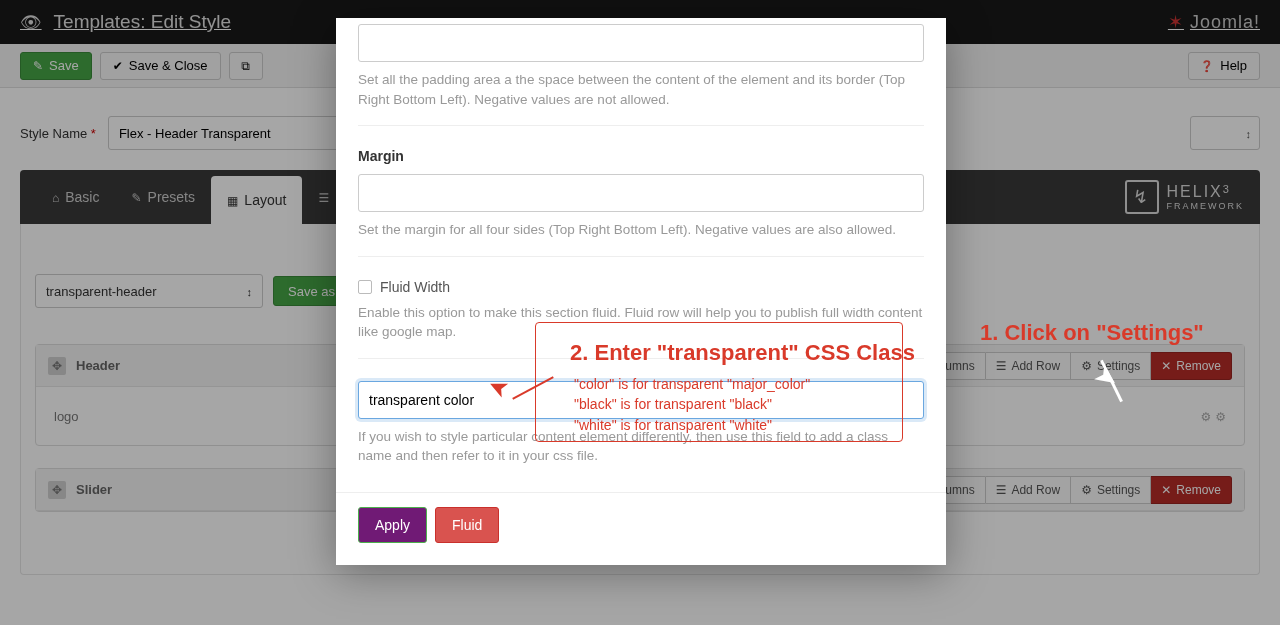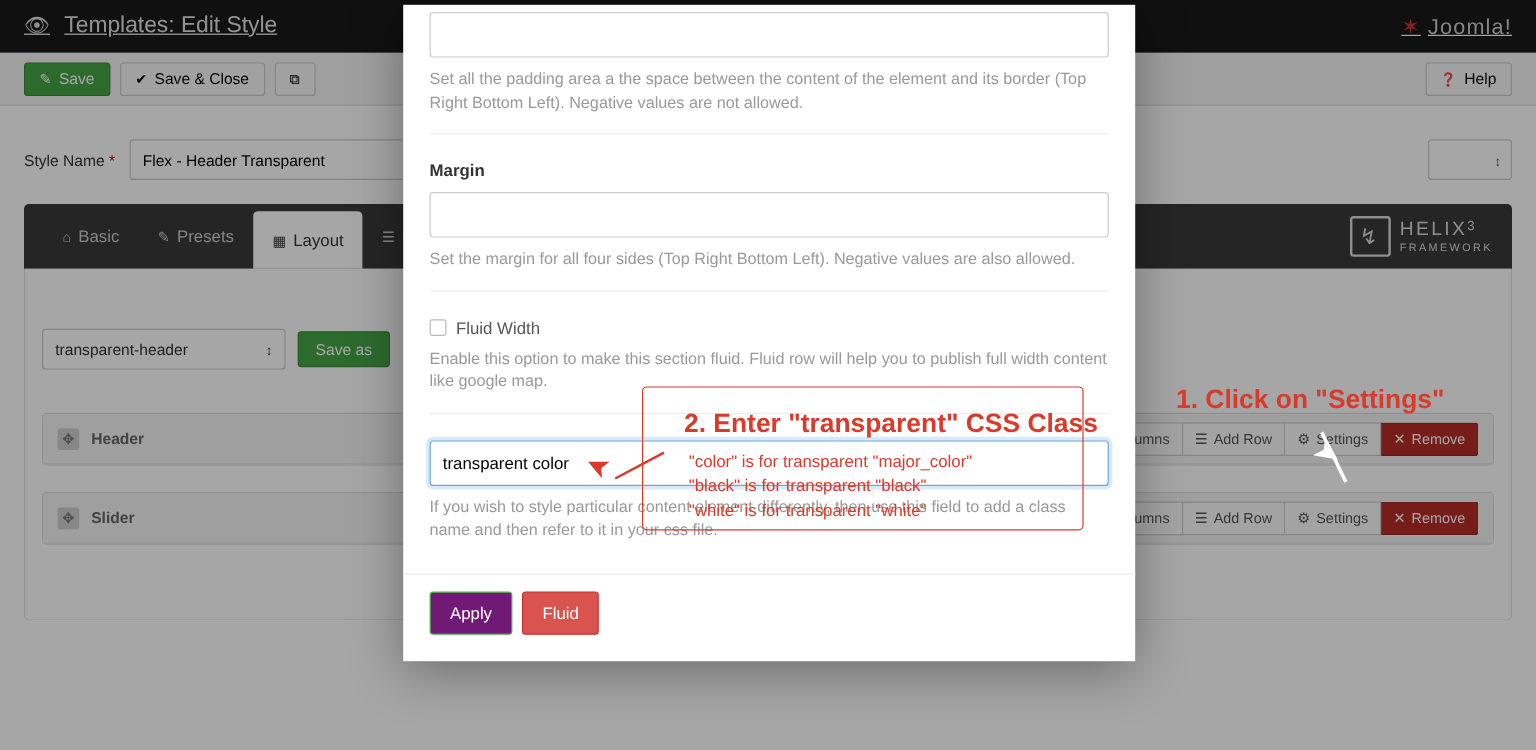--- a/index.html
+++ b/index.html
@@ -33,42 +33,42 @@
 .tabs-wrap { background:#3a3a3a; margin: 0 20px; border-radius:4px 4px 0 0; display:flex; align-items:stretch; height:54px; padding-left: 16px; padding-right:16px; }
 .tab { display:flex; align-items:center; gap:6px; padding:0 16px; color:#ccc; font-size:14px; cursor:pointer;}
 .tab.active { background:#fff; color:#333; border-radius:4px 4px 0 0; margin-top:6px; }
 .brand-right { margin-left:auto; display:flex; align-items:center; gap:8px; color:#dcdcdc; font-size:16px; letter-spacing:2px; }
 .helix-box { width:34px; height:34px; border:2px solid #dcdcdc; border-radius:3px; display:flex; align-items:center; justify-content:center; font-size:18px; }
 .helix-sub { font-size:9px; letter-spacing:2px; }
 
 
 .builder-body { background:#fff; margin:0 20px; border:1px solid #e5e5e5; border-top:none; padding: 50px 14px 40px; border-radius:0 0 4px 4px; }
 .builder-toolbar { display:flex; align-items:center; gap:10px; margin-bottom: 36px; }
-.select-layout { width: 203px; height:34px; border:1px solid #ccc; border-radius:3px; padding:0 10px; display:flex; align-items:center; justify-content:space-between; background:#fff;}
+.select-layout { width: 228px; height:34px; border:1px solid #ccc; border-radius:3px; padding:0 10px; display:flex; align-items:center; justify-content:space-between; background:#fff;}
 .save-as { background:#46a546; color:#fff; border:1px solid #3a8a3a; border-radius:3px; height:30px; padding:0 14px; display:flex; align-items:center; }
 
 .section-card { border:1px solid #ddd; border-radius:4px; margin-bottom:22px; background:#fff; }
 .section-head { background:#f4f4f4; border-bottom:1px solid #e5e5e5; display:flex; align-items:center; height:42px; padding:0 12px; gap:10px; }
 .drag-handle { width:18px; height:18px; background:#cfcfcf; border-radius:2px; display:flex; align-items:center; justify-content:center; color:#777; font-size:12px;}
 .section-title { color:#666; font-weight:bold; }
 .section-actions { margin-left:auto; display:flex; align-items:center; gap:0; }
 .pill-btn { height:28px; padding:0 10px; border:1px solid #ccc; background:#fafafa; display:flex; align-items:center; gap:5px; font-size:12px; color:#555; cursor:pointer; }
 .pill-btn + .pill-btn { border-left:none; }
 .pill-btn.first { border-radius:3px 0 0 3px; }
 .pill-btn.last { border-radius:0 3px 3px 0; }
 .pill-btn.danger { background:#b52b27; color:#fff; border-color:#992421; }
 .section-body { display:flex; align-items:center; height:58px; padding:0 18px; justify-content:space-between; color:#777; }
 .gear-pair { display:flex; gap:4px; color:#aaa; font-size:14px; }
 .gear-pair span::before { content:"⚙"; font-size:12px; }
 
 
 .dim-overlay { position:absolute; inset:0; background:rgba(0,0,0,0.35); }
 
 
-.modal { position:absolute; left:336px; top:4px; width:610px; background:#fff; box-shadow:0 8px 40px rgba(0,0,0,0.35); }
+.modal { position:absolute; left:336px; top:18px; width:610px; background:#fff; box-shadow:0 8px 40px rgba(0,0,0,0.35); }
 .modal-body { padding: 0 22px 0; }
 .field-block { padding: 8px 0 18px; }
 .sep { border-top:1px solid #eee; margin-top:-2px; padding-top:22px; }
 .field-label { font-weight:bold; font-size:14px; color:#333; margin-bottom:10px; display:block; }
 .modal-input { width:100%; height:38px; border:1px solid #ccc; border-radius:3px; padding:0 10px; font-size:14px; background:#fff; }
 .modal-input.focused { border:1px solid #6aa7e0; box-shadow:0 0 0 3px rgba(106,167,224,0.25); outline:none; }
 .help-text { color:#999; font-size:13.5px; line-height:1.45; margin-top:8px; }
 .chk-row { display:flex; align-items:center; gap:8px; font-size:14px; color:#555; margin-bottom:6px;}
 .chkbox { width:14px; height:14px; border:1px solid #bbb; border-radius:2px; }
 .modal-footer { border-top:1px solid #eee; padding:14px 22px 22px; display:flex; gap:8px; }
@@ -200,20 +200,27 @@
         <div class="pill-btn">
             <span class="i i-gear"></span>
             <span>Settings</span>
           </div>
         <div class="pill-btn last danger">
             <span class="i i-x"></span>
             <span>Remove</span>
           </div>
       </div>
     </div>
+    <div class="section-body">
+      <span>logo</span>
+      <div class="gear-pair">
+          <span></span>
+          <span></span>
+        </div>
+    </div>
   </div>
 
   <div class="section-card">
     <div class="section-head">
       <div class="drag-handle">
           <span class="i i-arrows"></span>
         </div>
       <div class="section-title">Slider</div>
       <div class="section-actions">
         <div class="pill-btn first">

